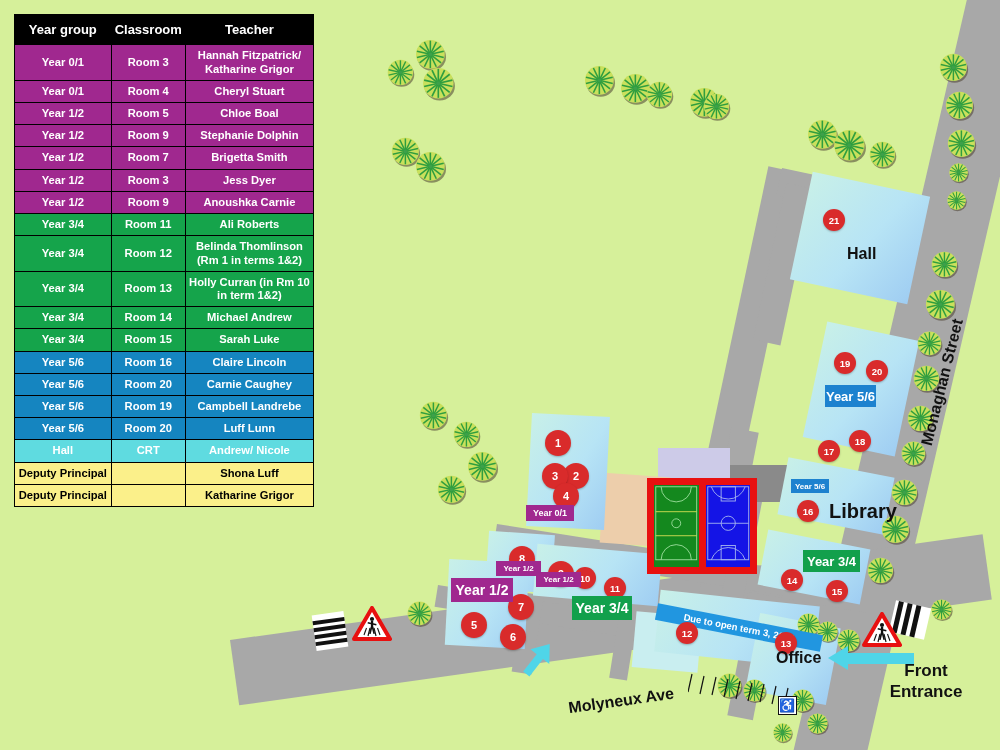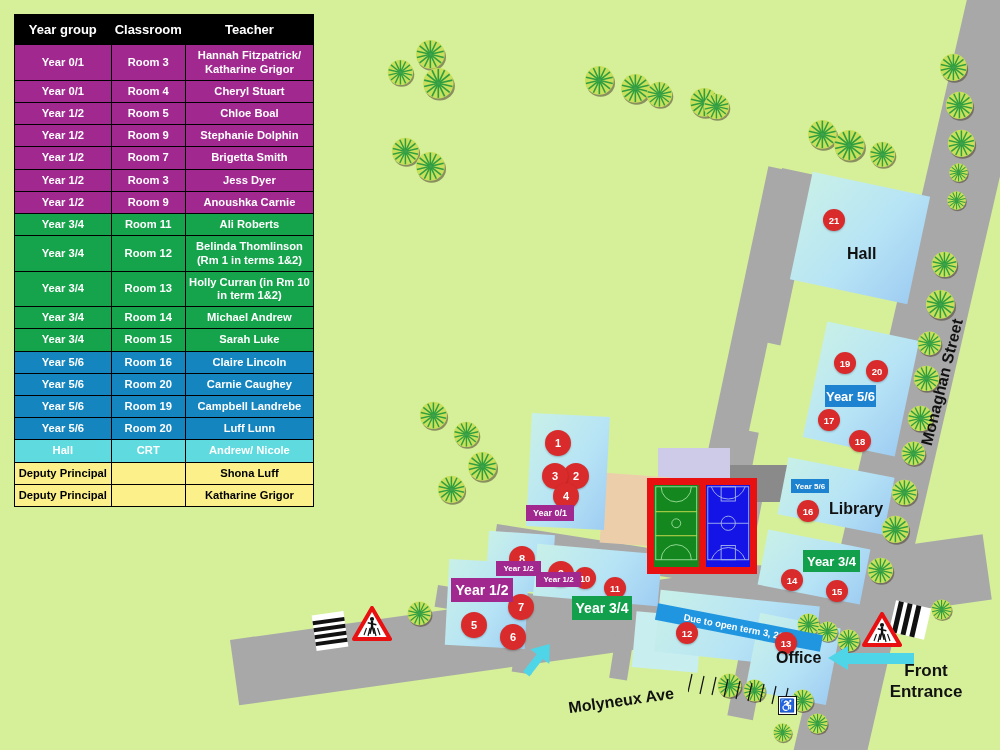--- a/index.html
+++ b/index.html
@@ -1087,41 +1087,41 @@
         <div class="marker" style="left: 508px; top: 594px;">7</div>
         <div class="marker" style="left: 509px; top: 546px;">8</div>
         <div class="marker" style="left: 548px; top: 561px;">9</div>
         <div class="marker sm" style="left: 574px; top: 567px;">10</div>
         <div class="marker sm" style="left: 604px; top: 577px;">11</div>
         <div class="marker sm" style="left: 676px; top: 622px;">12</div>
         <div class="marker sm" style="left: 775px; top: 632px;">13</div>
         <div class="marker sm" style="left: 781px; top: 569px;">14</div>
         <div class="marker sm" style="left: 826px; top: 580px;">15</div>
         <div class="marker sm" style="left: 797px; top: 500px;">16</div>
-        <div class="marker sm" style="left: 818px; top: 409px;">17</div>
+        <div class="marker sm" style="left: 818px; top: 440px;">17</div>
         <div class="marker sm" style="left: 849px; top: 430px;">18</div>
         <div class="marker sm" style="left: 834px; top: 352px;">19</div>
         <div class="marker sm" style="left: 866px; top: 360px;">20</div>
         <div class="marker sm" style="left: 823px; top: 209px;">21</div>
       </div>
 
     <div id="tags">
         <div class="tag purple" style="left: 526px; top: 505px; width: 48px; height: 16px; font-size: 9px;">Year 0/1</div>
         <div class="tag purple" style="left: 496px; top: 561px; width: 45px; height: 15px; font-size: 8px;">Year 1/2</div>
         <div class="tag purple" style="left: 536px; top: 572px; width: 45px; height: 15px; font-size: 8px;">Year 1/2</div>
         <div class="tag purple" style="left: 451px; top: 578px; width: 62px; height: 24px; font-size: 14px;">Year 1/2</div>
         <div class="tag green" style="left: 572px; top: 596px; width: 60px; height: 24px; font-size: 14px;">Year 3/4</div>
         <div class="tag blue" style="left: 825px; top: 385px; width: 51px; height: 22px; font-size: 13px;">Year 5/6</div>
         <div class="tag blue" style="left: 791px; top: 479px; width: 38px; height: 14px; font-size: 8px;">Year 5/6</div>
         <div class="tag green" style="left: 803px; top: 550px; width: 57px; height: 22px; font-size: 13px;">Year 3/4</div>
       </div>
 
     <div id="bldlabels">
         <div class="bldlabel" style="left: 847px; top: 245px; font-size: 16px;">Hall</div>
-        <div class="bldlabel" style="left: 829px; top: 500px; font-size: 16px;">Library</div>
+        <div class="bldlabel" style="left: 829px; top: 500px; font-size: 20px;">Library</div>
         <div class="bldlabel" style="left: 776px; top: 649px; font-size: 16px;">Office</div>
       </div>
 
     <div class="streetname" style="left:568px;top:692px;transform:rotate(-8deg);">Molyneux Ave</div>
     <div class="streetname" style="left:918px;top:443px;transform:rotate(-76deg);transform-origin:0 0;">Monaghan Street</div>
 
     <div class="front-entrance" style="left:878px;top:660px;width:96px;">Front
 Entrance</div>
   </div>
 

